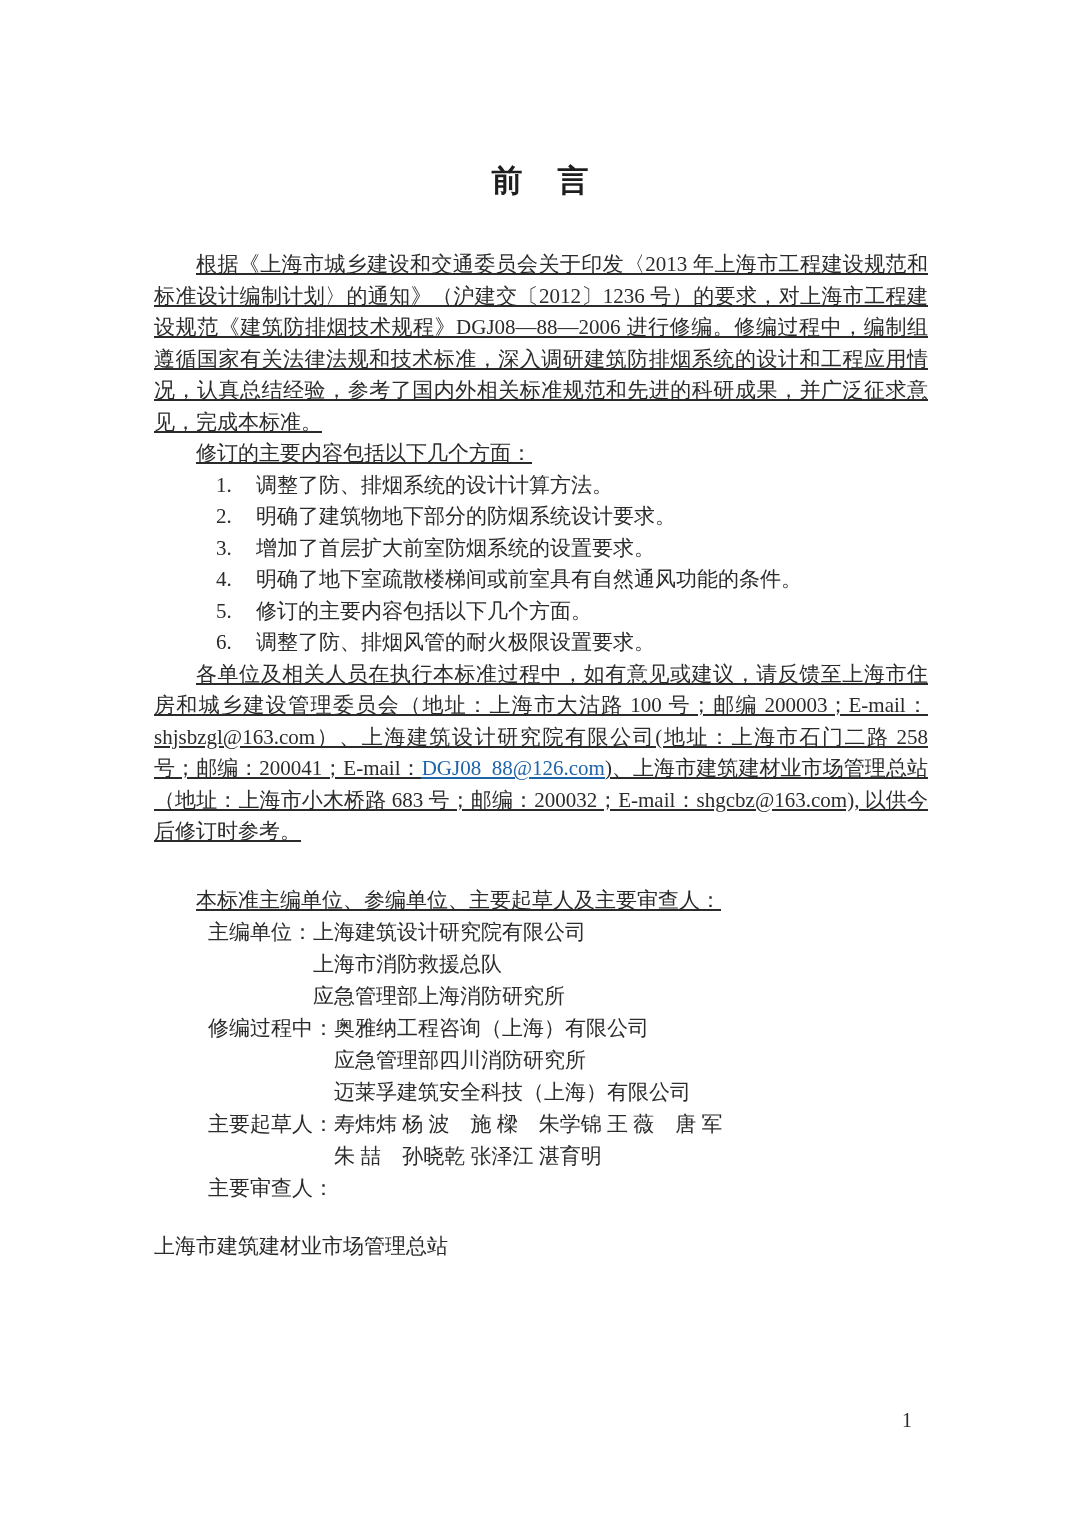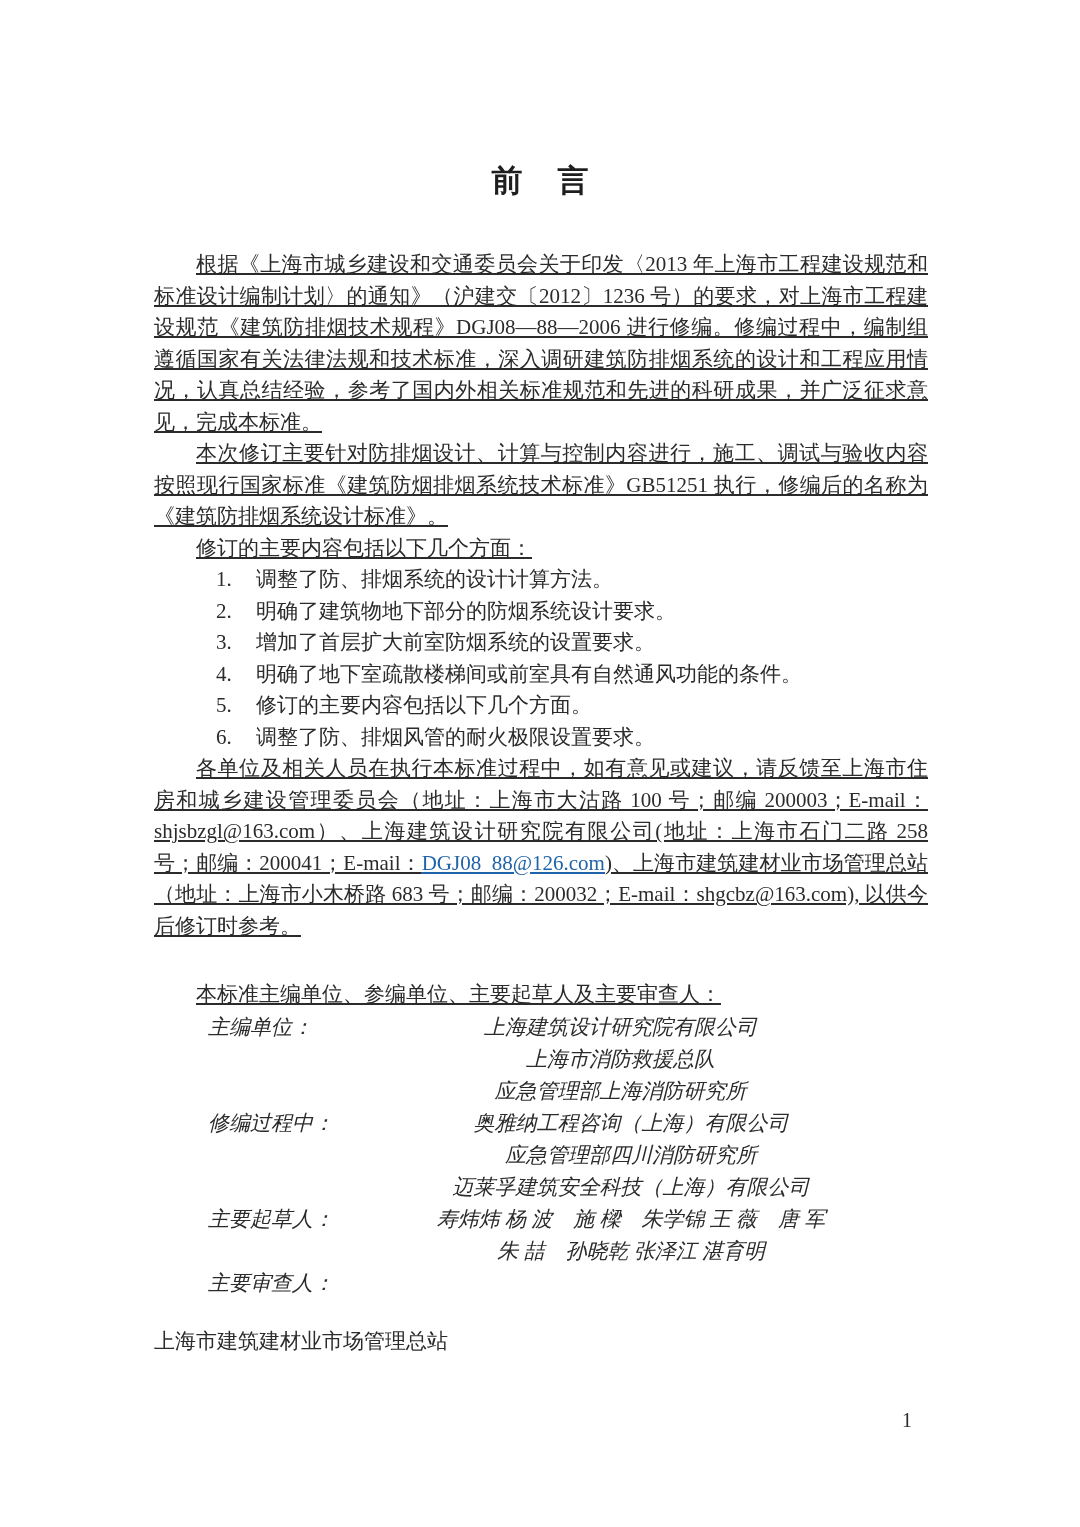--- a/index.html
+++ b/index.html
@@ -50,32 +50,32 @@
   .rev-num{
     width:40px;
     flex:0 0 40px;
   }
   .email-link{
     color:var(--link-blue);
     text-decoration:underline;
     cursor:pointer;
   }
   .credits-intro{ margin-top:37px; }
-  .credits{ margin-top:0;font-style:italic; }
+  .credits{ margin-top:0; }
   .credit-row{
     display:flex;
     font-size:21px;
     line-height:32px;
     padding-left:54px;
   }
   .credit-label{
     white-space:pre;
     flex:0 0 auto;
   }
-  .credit-lines{ flex:1 1 auto;text-align:center; }
+  .credit-lines{ flex:1 1 auto; }
   .signature{
     margin-top:26px;
     font-size:21px;
     line-height:32px;
     text-align:left;
     padding-right:64px;
   }
   .page-number{
     position:absolute;
     top:1392px;
@@ -87,21 +87,20 @@
 </head>
 <body>
 
 <div class="page">
   <div class="content">
 
     <h1 class="doc-title">前　言</h1>
 
     <p class="body-text indent first-para">根据《上海市城乡建设和交通委员会关于印发〈2013 年上海市工程建设规范和标准设计编制计划〉的通知》（沪建交〔2012〕1236 号）的要求，对上海市工程建设规范《建筑防排烟技术规程》DGJ08—88—2006 进行修编。修编过程中，编制组遵循国家有关法律法规和技术标准，深入调研建筑防排烟系统的设计和工程应用情况，认真总结经验，参考了国内外相关标准规范和先进的科研成果，并广泛征求意见，完成本标准。</p>
 
-    <p class="body-text indent">本次修订主要针对防排烟设计、计算与控制内容进行，施工、调试与验收内容按照现行国家标准《建筑防烟排烟系统技术标准》GB51251 执行，修编后的名称为《建筑防排烟系统设计标准》。</p>
 
     <p class="body-text indent">修订的主要内容包括以下几个方面：</p>
 
     <ol class="revision-list">
       <li class="rev-item">
         <span class="rev-num">1.</span>
         <span class="rev-text">调整了防、排烟系统的设计计算方法。</span>
       </li>
       <li class="rev-item">
         <span class="rev-num">2.</span>

